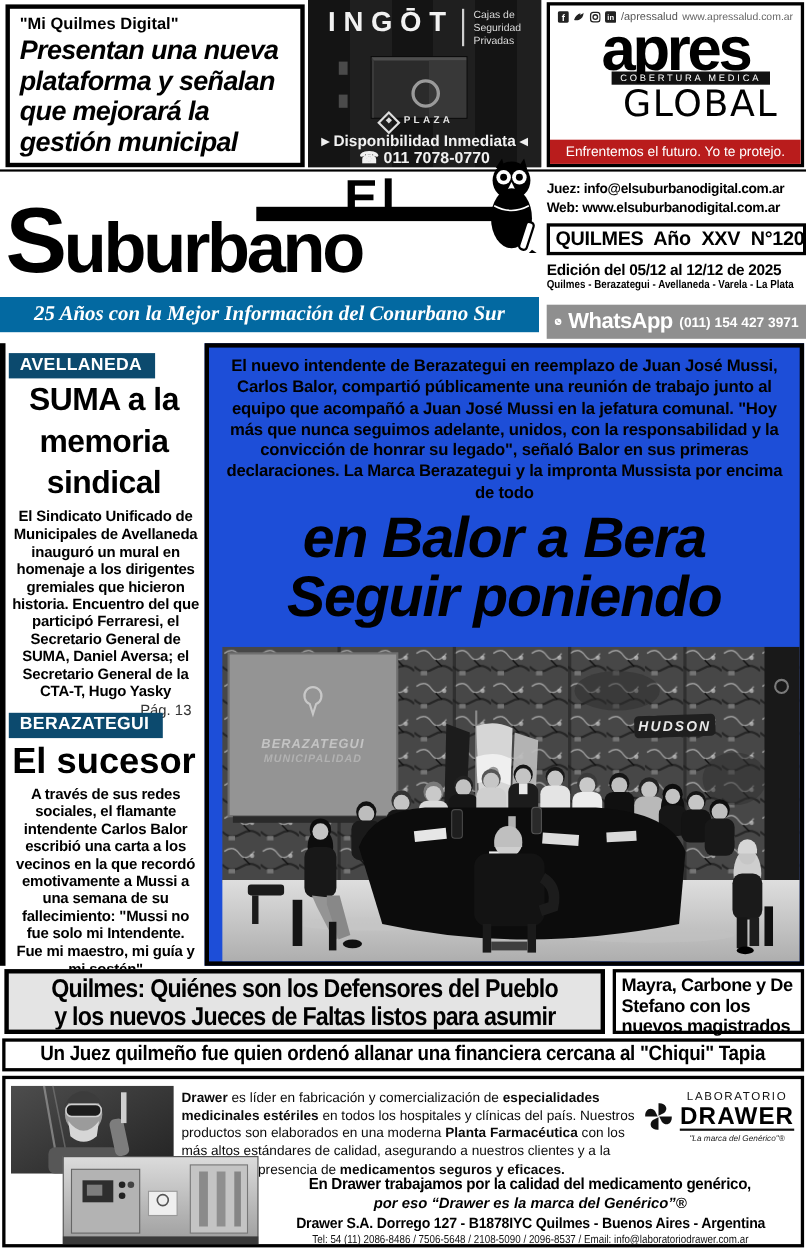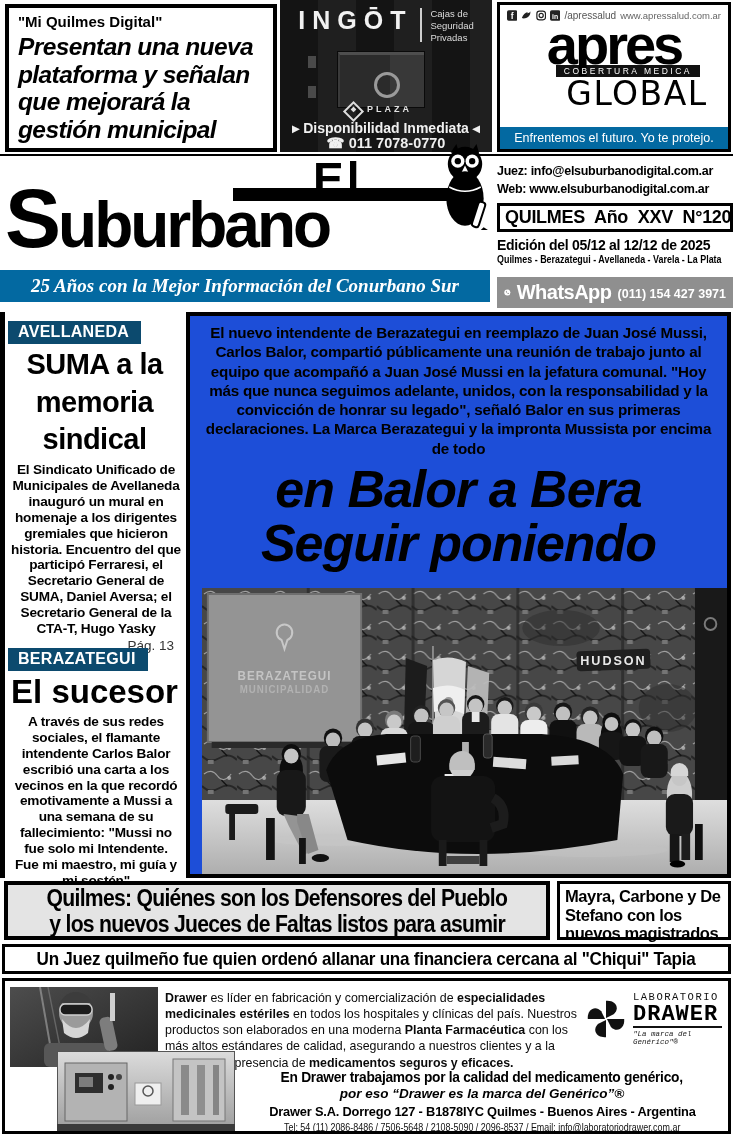--- a/index.html
+++ b/index.html
@@ -33,21 +33,21 @@
   #ingot .avail{position:absolute;left:0;right:0;top:120px;text-align:center;font-size:14px;font-weight:700;color:#f0f0f0;}
   #ingot .phone{position:absolute;left:0;right:0;top:135px;text-align:center;font-size:14.5px;font-weight:700;color:#f0f0f0;}
 
   #apres{left:497px;top:2px;width:234px;height:150px;border:3px solid #000;background:#fff;overflow:hidden;}
   #apres .socrow{display:flex;align-items:center;gap:4px;padding:5px 7px 0;font-size:10px;color:#555;}
   #apres .socrow .web{margin-left:auto;font-size:9.5px;color:#666;}
   .micon{width:11px;height:11px;display:inline-block;}
   #apres .brand{font-size:56px;font-weight:900;letter-spacing:-3px;text-align:center;line-height:.92;margin-top:-2px;}
   #apres .band{width:fit-content;background:#111;color:#fff;font-size:8.5px;letter-spacing:2.5px;padding:1px 8px;margin:-6px 28px 0 auto;}
   #apres .global{font-size:33px;letter-spacing:1.5px;text-align:center;padding-left:46px;line-height:1.05;font-family:"DejaVu Sans",sans-serif;}
-  #apres .slogan{position:absolute;left:0;right:0;bottom:0;background:#0369a1;color:#fff;font-size:12.5px;text-align:center;padding:4px 0;}
+  #apres .slogan{position:absolute;left:0;right:0;bottom:0;background:#b91c1c;color:#fff;font-size:12.5px;text-align:center;padding:4px 0;}
 
   .hr-top{left:0;top:154px;width:733px;height:2px;background:#000;}
 
   
   #logo{left:5px;top:158px;width:485px;height:110px;}
   #logo .bar{position:absolute;left:228px;top:30px;width:225px;height:13px;background:#000;}
   #logo .el{position:absolute;left:308px;top:-6px;font-size:46px;font-weight:700;letter-spacing:3px;}
   #logo .main{position:absolute;left:0px;top:18px;font-weight:700;letter-spacing:-3px;line-height:1;}
   #logo .main .s1{font-size:84px;}
   #logo .main .s2{font-size:64px;}
@@ -73,37 +73,37 @@
   .sechead2{font-size:33px;font-weight:700;text-align:center;line-height:1.15;margin-top:2px;}
   .secbody{font-size:13.6px;font-weight:700;text-align:center;line-height:1.17;letter-spacing:-.2px;padding:3px 3px 0 6px;}
   .pageref{text-align:right;font-size:13.5px;color:#333;padding-right:10px;margin-top:1px;}
   #sec1{position:absolute;left:0;top:4px;width:100%;}
   #sec2{position:absolute;left:0;top:331px;width:100%;}
 
   
   #mainbox{left:186px;top:312px;width:545px;height:566px;border:4px solid #000;background:#1d4ed8;}
   #mainbox .intro{font-size:15.2px;font-weight:700;text-align:center;line-height:1.27;letter-spacing:-.2px;padding:7px 14px 0;}
   #mainbox .bigh{font-size:52px;font-weight:700;font-style:italic;text-align:center;line-height:1.04;letter-spacing:-1px;margin-top:4px;}
-  #photo{position:absolute;left:12px;right:0;bottom:0;height:286px;}
+  #photo{position:absolute;left:12px;right:0;bottom:0;height:286px;font-style:italic;}
   #photo svg{display:block;width:100%;height:100%;}
 
   
   #qstrip{left:4px;top:881px;width:546px;height:59px;border:4px solid #000;background:#e4e4e4;text-align:center;overflow:hidden;}
   #qstrip .l{font-size:23.5px;font-weight:700;line-height:1.12;letter-spacing:-.8px;}
   #mayra{left:557px;top:881px;width:174px;height:59px;border:3px solid #000;background:#fff;padding:3px 5px;font-size:16.5px;font-weight:700;line-height:1.13;letter-spacing:-.4px;}
   #judge{left:2px;top:944px;width:729px;height:30px;border:3px solid #000;background:#fff;display:flex;align-items:center;justify-content:center;overflow:hidden;}
   #judge .t{font-size:19px;font-weight:700;letter-spacing:-.3px;}
 
   
   #drawer{left:2px;top:978px;width:729px;height:156px;border:3px solid #000;background:#fff;overflow:hidden;}
   #ph1{position:absolute;left:5px;top:6px;width:148px;height:80px;z-index:1;}
   #ph2{position:absolute;left:52px;top:70px;width:178px;height:81px;z-index:2;}
   #dpar{position:absolute;left:160px;top:9px;width:428px;font-size:12.4px;line-height:1.3;color:#0a0a0a;}
   #dlogo{position:absolute;right:6px;top:10px;width:138px;display:flex;align-items:center;gap:5px;}
-  #dlogo .col{flex:1;font-family:Liberation Mono, monospace;}
+  #dlogo .col{text-align:center;flex:1;}
   #dlogo .lab{font-size:10.5px;letter-spacing:1.5px;color:#111;}
   #dlogo .nm{font-size:22px;font-weight:800;letter-spacing:1px;border-bottom:2px solid #111;line-height:1.05;}
   #dlogo .tg{font-size:7.5px;font-style:italic;color:#222;margin-top:2px;}
   #dbottom{position:absolute;left:228px;top:88px;width:498px;text-align:center;}
   #dbottom .l1{font-size:14.5px;font-weight:700;letter-spacing:-.3px;}
   #dbottom .l2{font-size:13.5px;font-weight:700;font-style:italic;margin-top:1px;}
   #dbottom .l3{font-size:13.5px;font-weight:700;margin-top:3px;letter-spacing:-.2px;}
   #dbottom .l4{font-size:10.5px;margin-top:2px;color:#111;}
 </style>
 </head>

